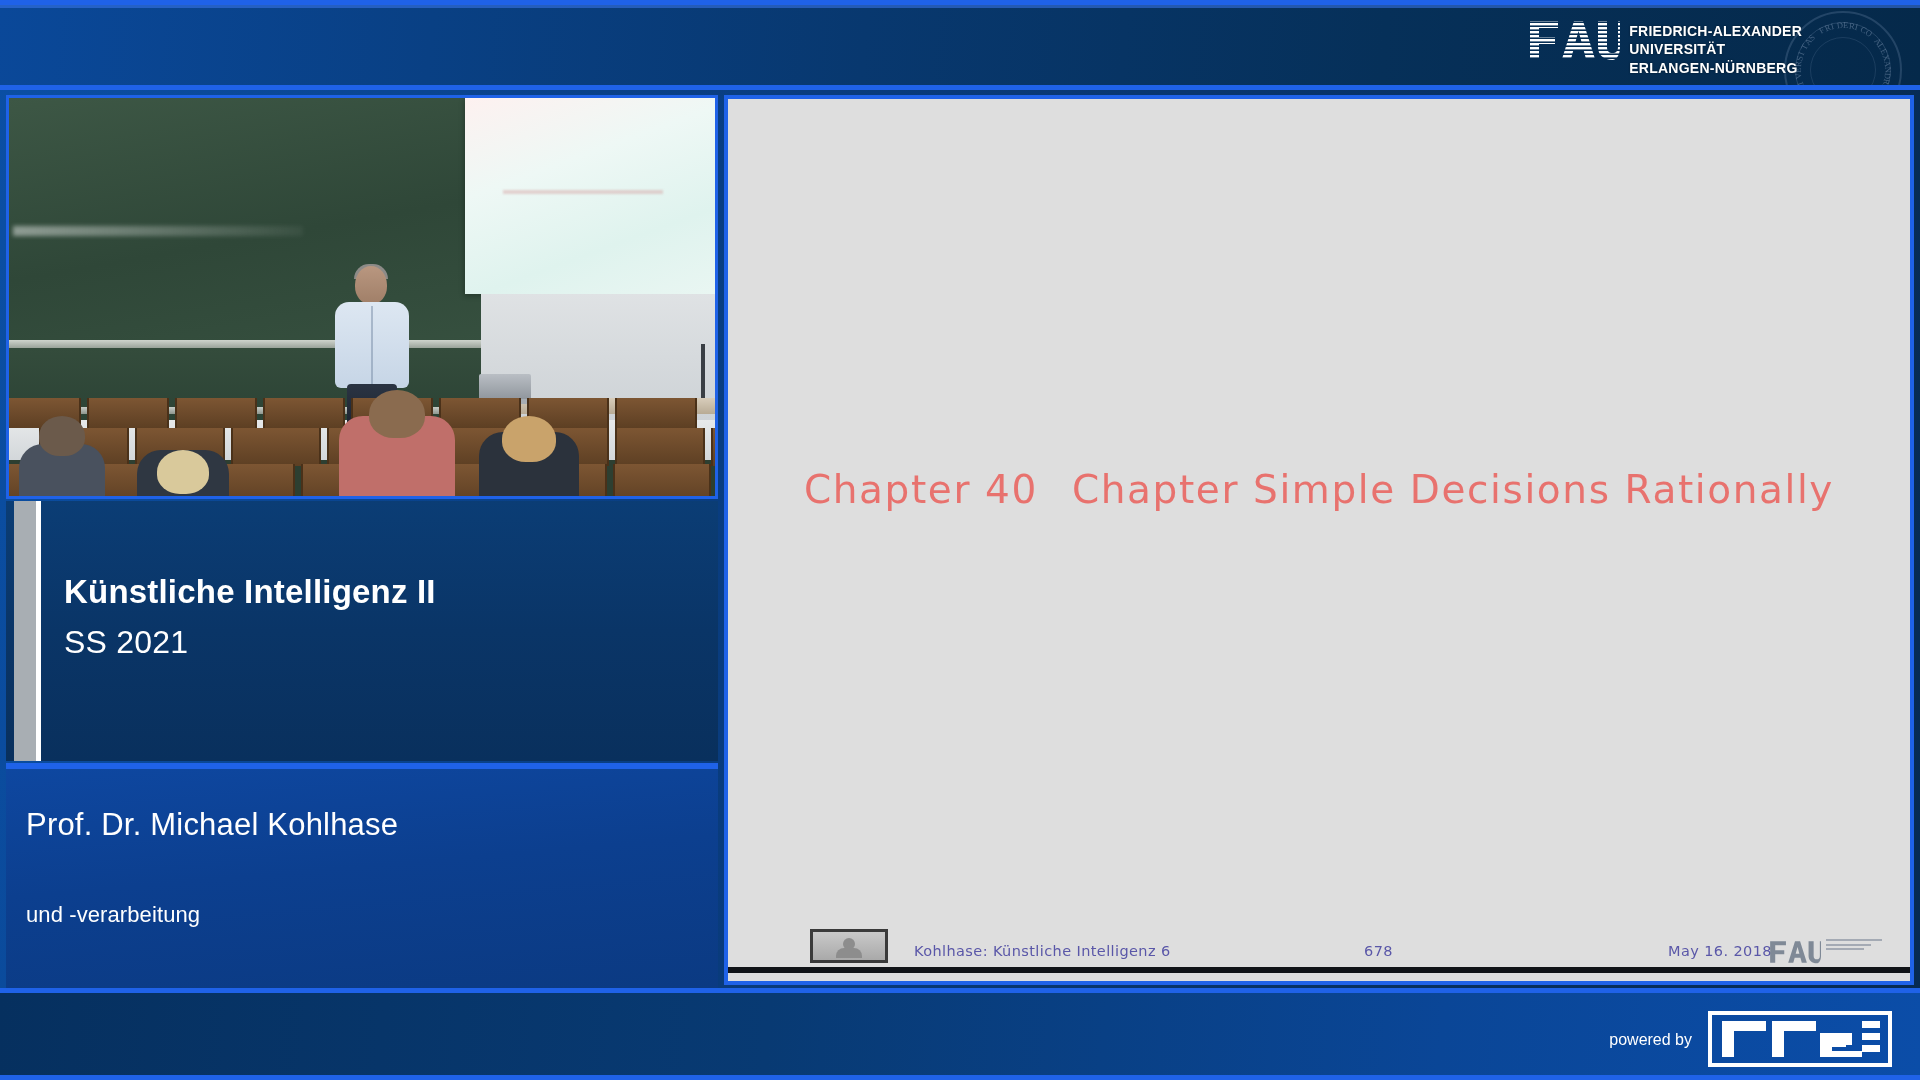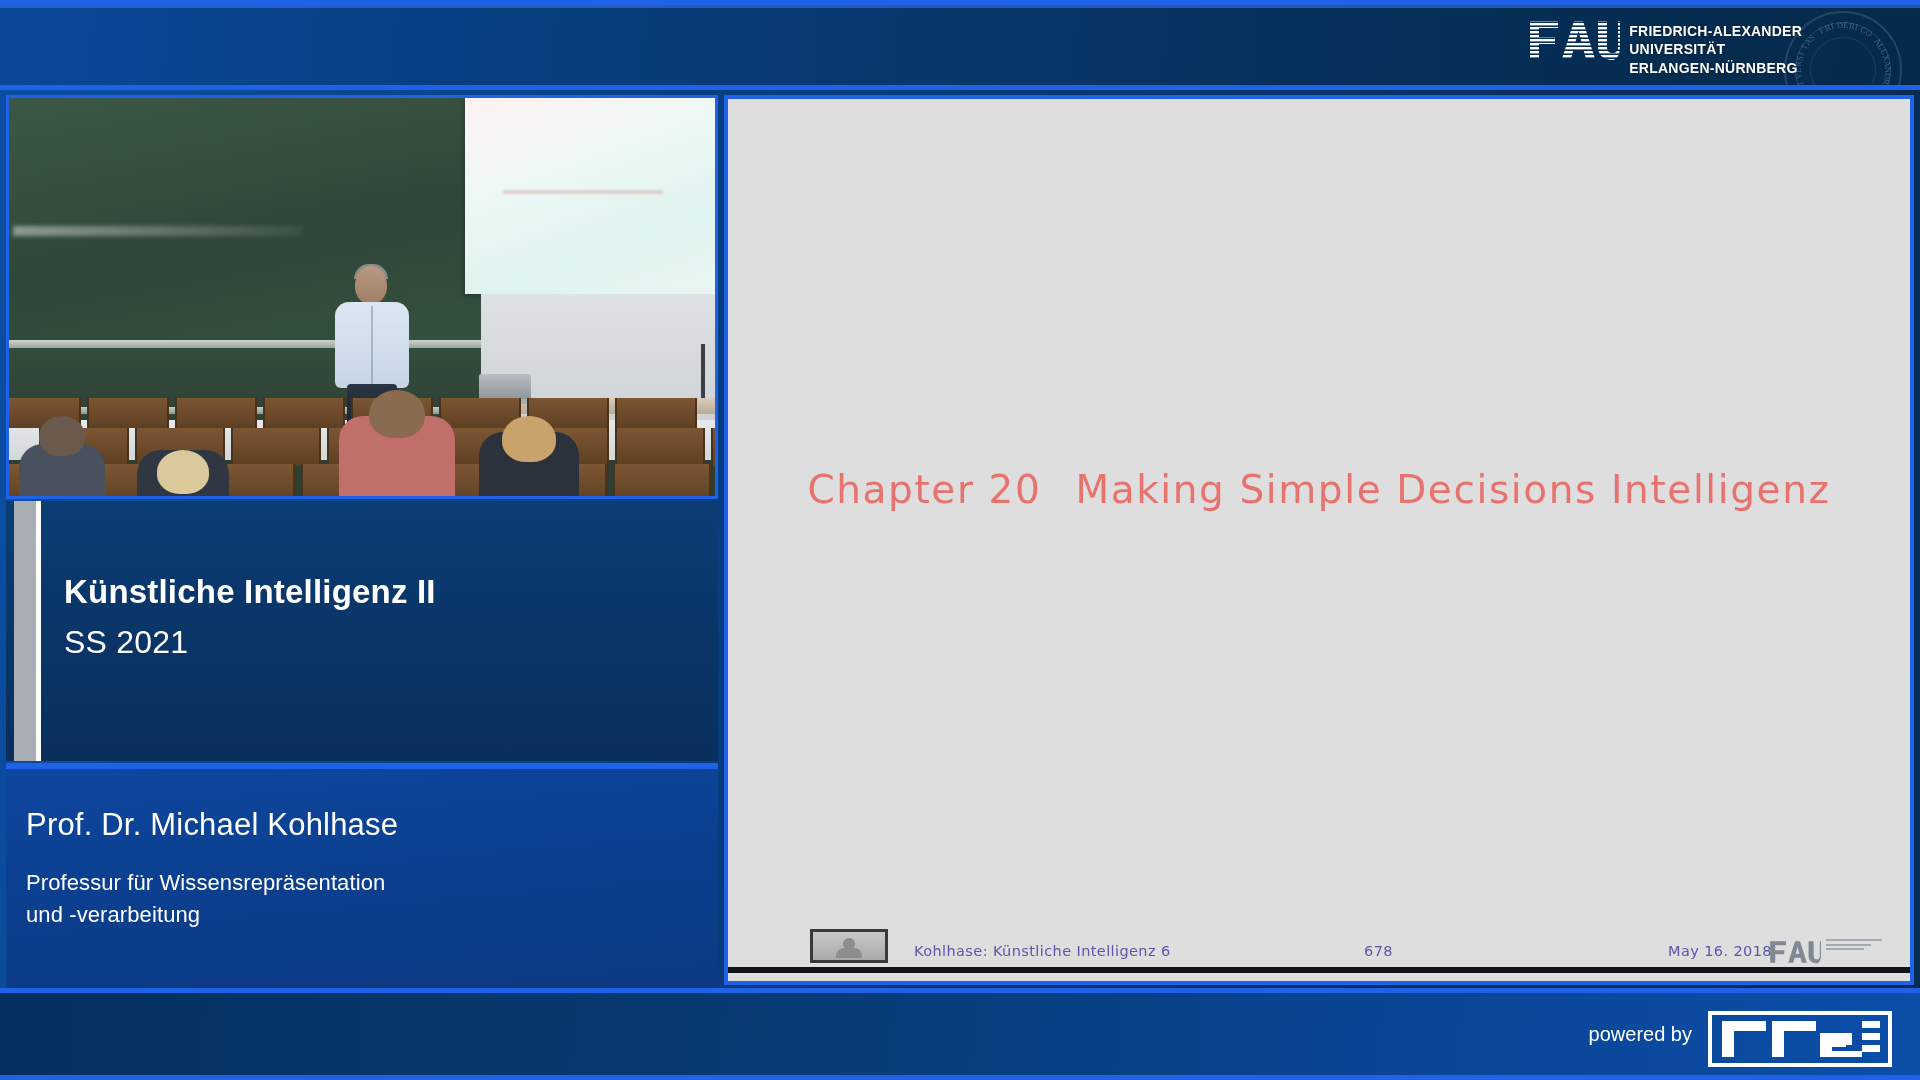--- a/index.html
+++ b/index.html
@@ -140,21 +140,21 @@
   .sf-fau .m { width:52px; height:26px; }
   .sf-fau .w { display:block; width:56px; }
   .sf-fau .w i { display:block; height:2px; background:#9aa2ad; margin-bottom:2.5px; }
   .sf-fau .w i:nth-child(2){ width:80%; } .sf-fau .w i:nth-child(3){ width:68%; }
   .slide-baseline { position:absolute; left:0; right:0; bottom:8px; height:6px; background:#111418; }
 
   
   #botbar { position:absolute; left:0; bottom:0; width:1920px; height:92px;
             background:linear-gradient(95deg,#06305f 0%,#083a73 40%,#0a4697 75%,#0b4da8 100%);
             border-top:5px solid #1f62e8; border-bottom:5px solid #1f62e8; }
-  .powered { position:absolute; right:228px; top:30px; color:#ffffff; font-size:20px; }
+  .powered { position:absolute; right:228px; top:38px; color:#ffffff; font-size:16px; }
   .rrze { position:absolute; right:28px; top:18px; width:184px; height:56px;
           border:4px solid #ffffff; }
 </style>
 </head>
 <body>
 
 <div id="stage">
 
   <div id="topbar">
 
@@ -297,31 +297,31 @@
       <div class="txt">
         <div class="course-title">Künstliche Intelligenz II</div>
         <div class="course-term">SS 2021</div>
       </div>
       <div class="hsep"></div>
     </div>
 
     <div id="infoBot">
       <div class="nm">Prof. Dr. Michael Kohlhase</div>
       <div class="dept">
-        <span>Professur für Wissensrepräsentation</span><br>
+        <br>
         <span>und -verarbeitung</span>
       </div>
     </div>
   </div>
 
   <div id="slidewrap">
     <div id="slide">
 
       <div class="slide-title">
-        <span>Chapter 20</span><span class="gap"></span><span>Making Simple Decisions Intelligenz</span>
+        <span>Chapter 40</span><span class="gap"></span><span>Chapter Simple Decisions Rationally</span>
       </div>
 
       <div class="slide-footer">
         <div class="sf-thumb">
           <div class="pf"></div>
             <div class="pb"></div>
         </div>
         <div class="sf-txt sf-name">Kohlhase: Künstliche Intelligenz 6</div>
         <div class="sf-txt sf-page">678</div>
         <div class="sf-txt sf-date">May 16. 2018</div>

